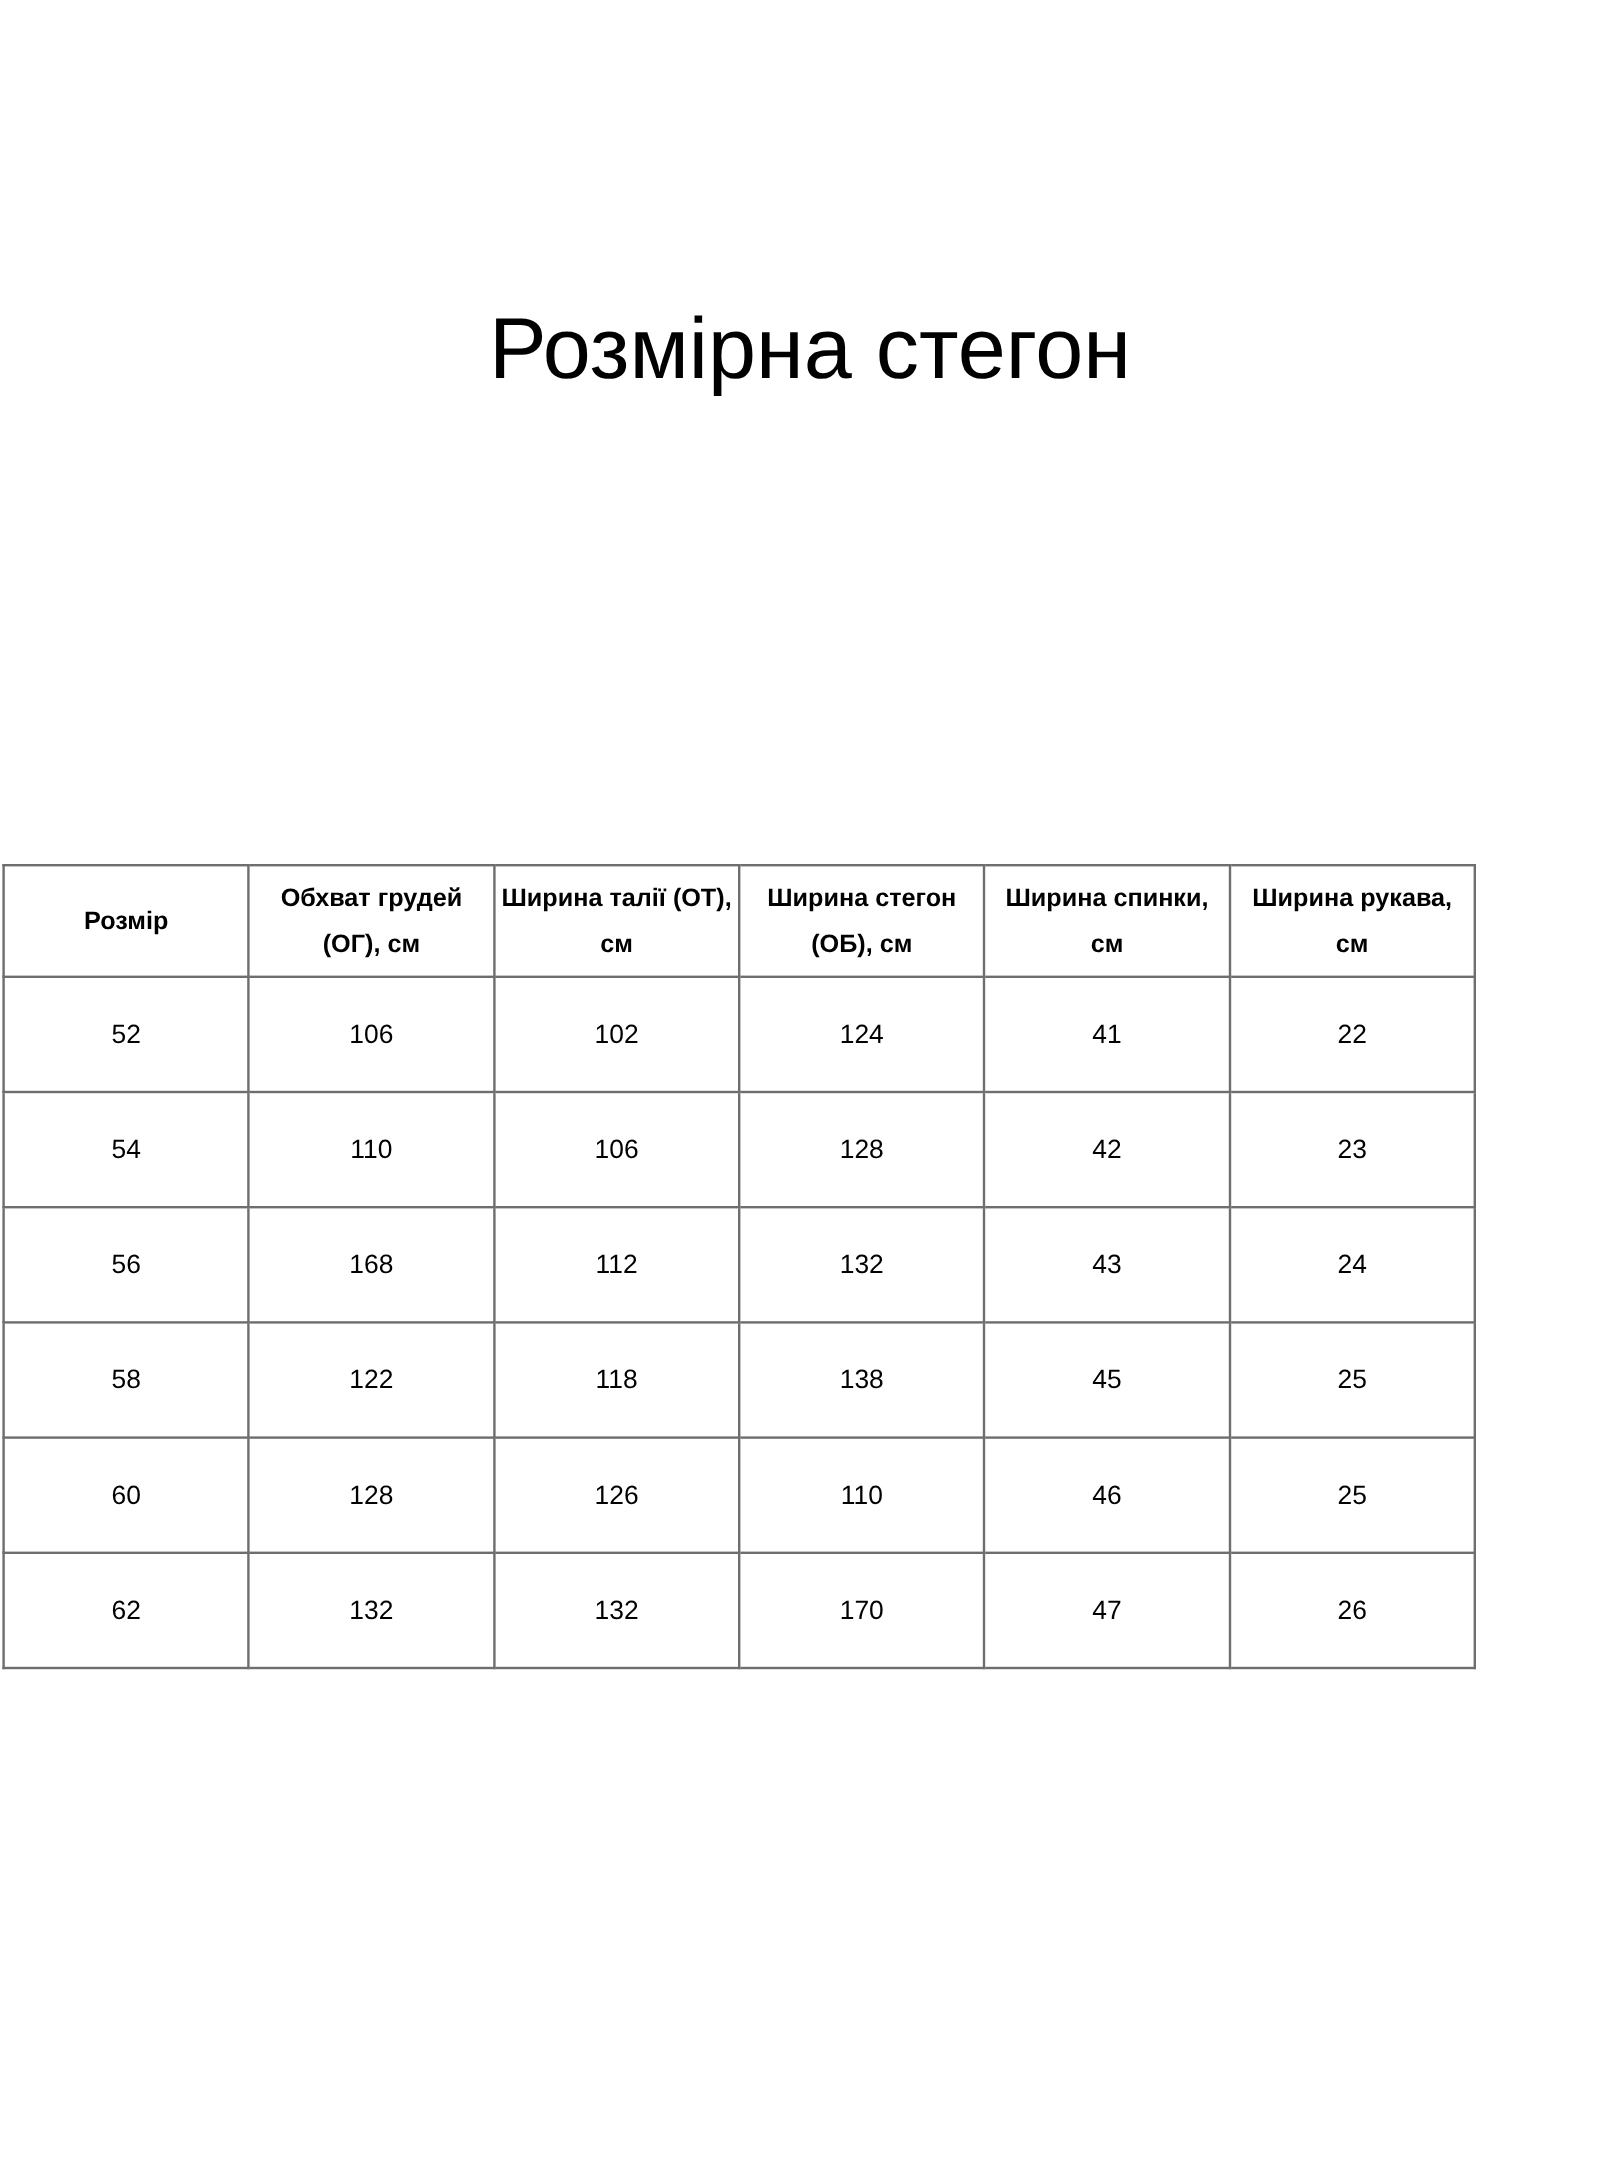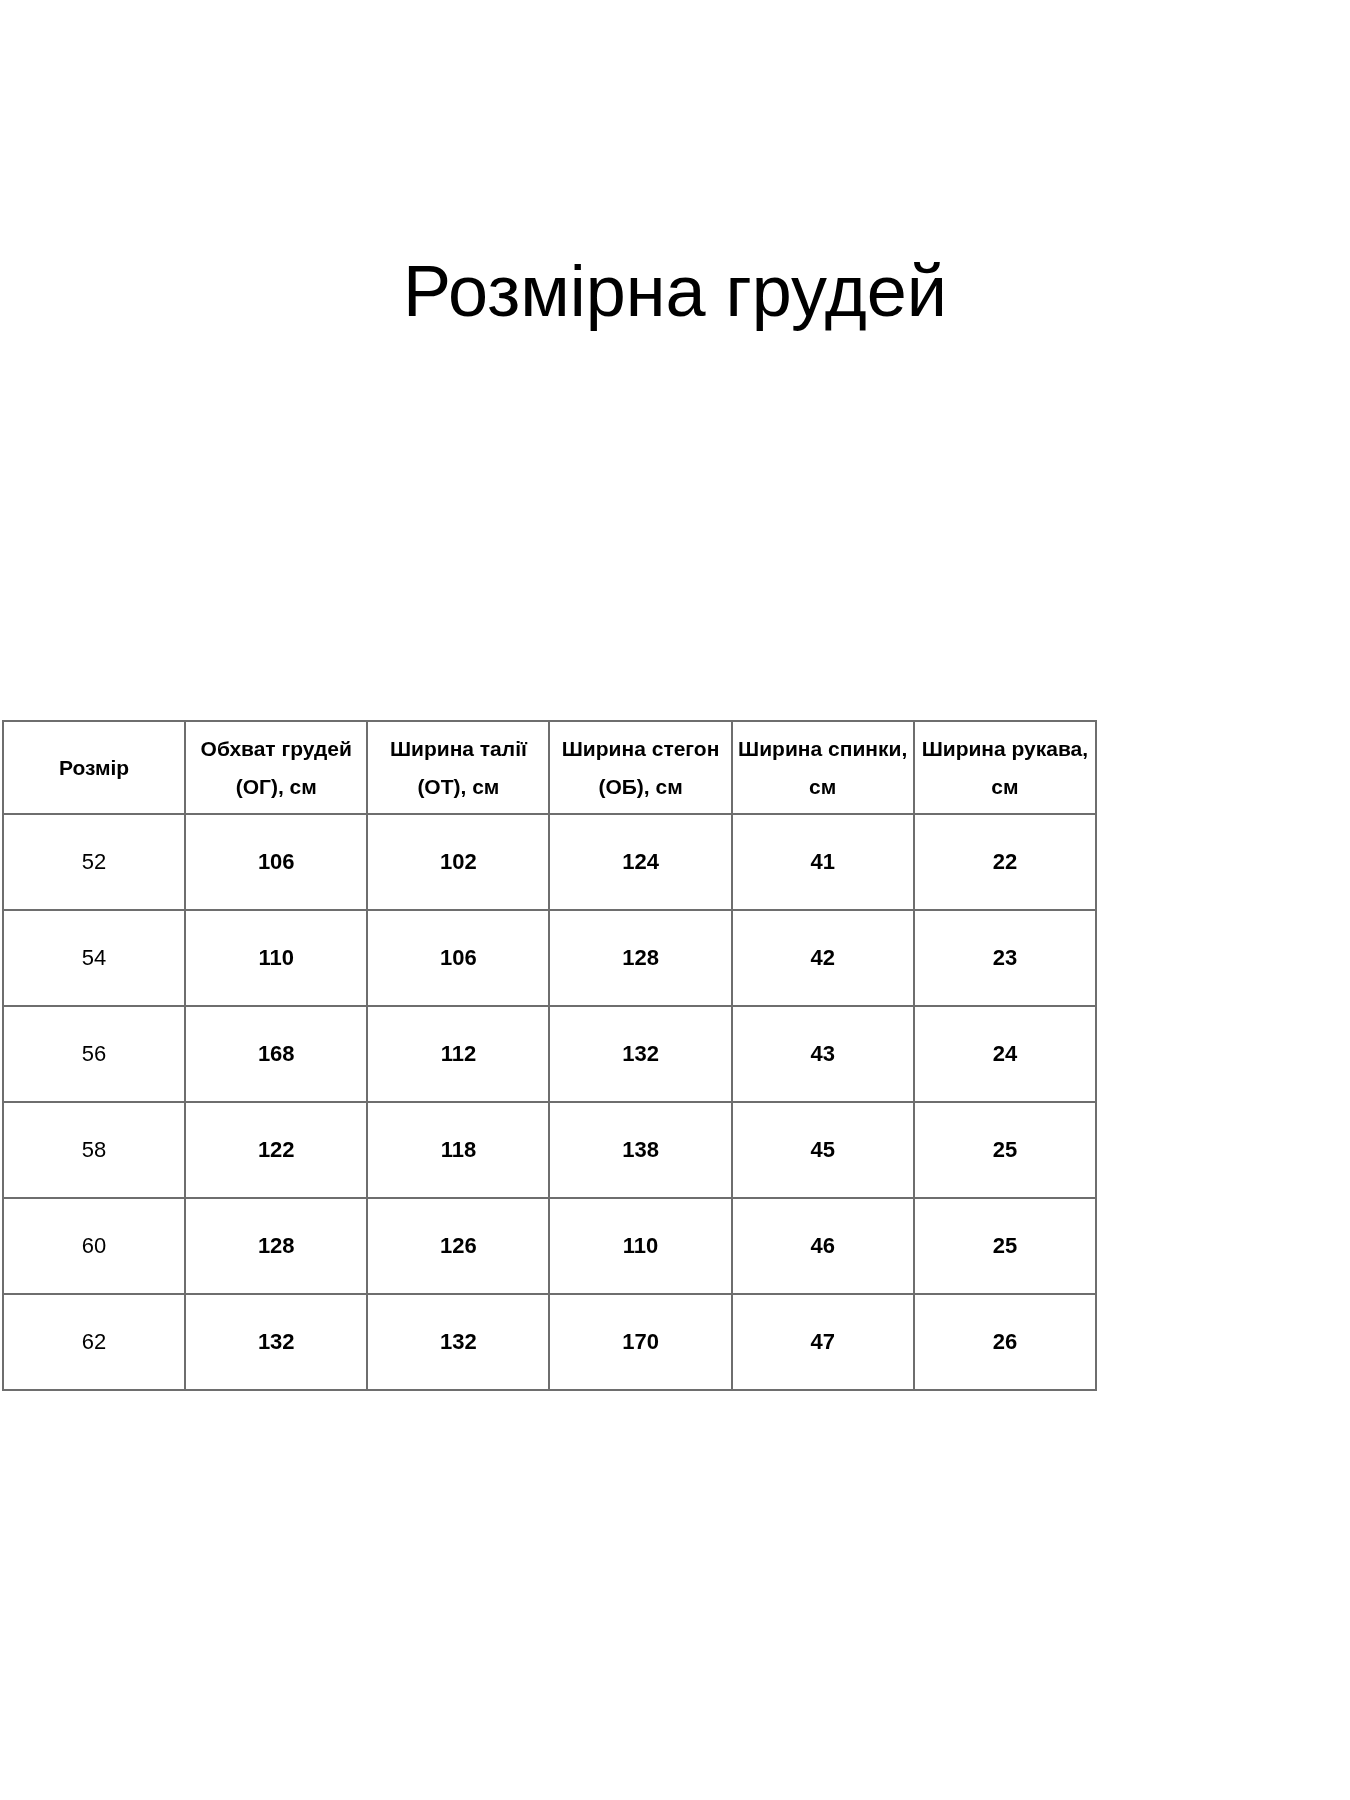--- a/index.html
+++ b/index.html
@@ -22,54 +22,54 @@
     margin: 0;
     text-align: center;
     font-size: 72px;
     font-weight: 400;
     line-height: 1;
   }
   table.size-table {
     position: absolute;
     top: 720px;
     left: 2px;
-    width: 1095px;
+    width: 1228px;
     border-collapse: collapse;
     table-layout: fixed;
   }
   .size-table th,
   .size-table td {
     border: 2px solid #6e6e6e;
     text-align: center;
     vertical-align: middle;
     padding: 0 2px;
     overflow: hidden;
   }
   .size-table th {
     font-size: 21px;
     font-weight: 700;
     height: 91px;
     line-height: 1.8;
   }
   .size-table td {
     font-size: 22px;
-    font-weight: 700;
+    font-weight: 400;
     height: 94px;
     line-height: 1.2;
   }
   .size-table tbody td:first-child {
     font-weight: 400;
   }
 </style>
 </head>
 <body>
 
 <div class="page">
 
-  <h1 class="title">Розмірна грудей</h1>
+  <h1 class="title">Розмірна стегон</h1>
 
   <table class="size-table">
     <thead>
       <tr>
         <th>Розмір</th>
         <th>Обхват грудей (ОГ), см</th>
         <th>Ширина талії (ОТ), см</th>
         <th>Ширина стегон (ОБ), см</th>
         <th>Ширина спинки, см</th>
         <th>Ширина рукава, см</th>

